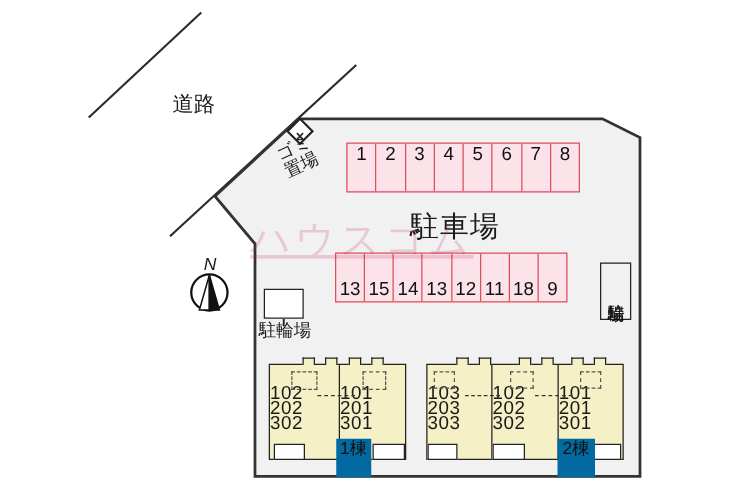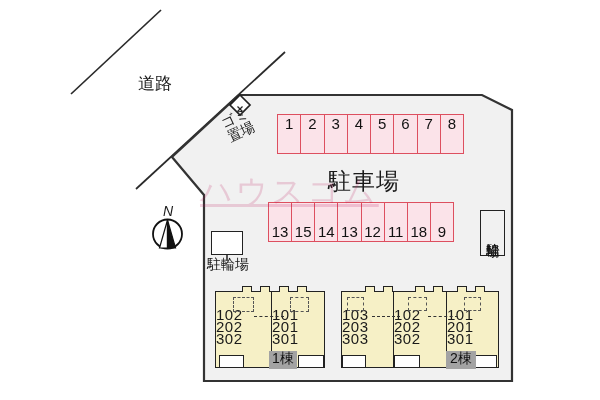--- a/index.html
+++ b/index.html
@@ -44,21 +44,21 @@
   #building2{left:341px;top:291px;width:158px;height:77px;}
   .unit-divider{position:absolute;top:0;bottom:0;width:0;border-left:1.4px solid #222;}
   .roof-tab{position:absolute;width:10px;height:6px;background:#f6f0c6;z-index:2;
       box-sizing:border-box;border:1.6px solid #222;border-bottom:none;}
   .dash-rect{position:absolute;border:1px dashed #555;background:transparent;z-index:3;}
   .dash-link{position:absolute;height:0;border-top:1.5px dashed #333;z-index:3;}
   .rooms{position:absolute;top:17px;font-size:15px;line-height:12px;
       letter-spacing:0.5px;color:#1a1a1a;z-index:3;}
   .rooms span{display:block;}
   .porch{position:absolute;height:13px;background:#fff;box-sizing:border-box;border:1.6px solid #222;z-index:3;}
-  .bldg-label{position:absolute;top:351px;height:18px;background:#a3a3a3;font-size:14px;line-height:15px;
+  .bldg-label{position:absolute;top:351px;height:31px;background:#0369a1;font-size:14px;line-height:15px;
       text-align:center;color:#111;z-index:4;padding:0 1px;}
   #building1-label{left:269px;width:26px;}
   #building2-label{left:446px;width:28px;}
 
   
   #watermark{position:absolute;left:200px;top:170px;font-size:32px;letter-spacing:3px;
       color:#be185d;opacity:0.18;z-index:4;pointer-events:none;text-decoration:underline;}
 </style>
 </head>
 <body>

